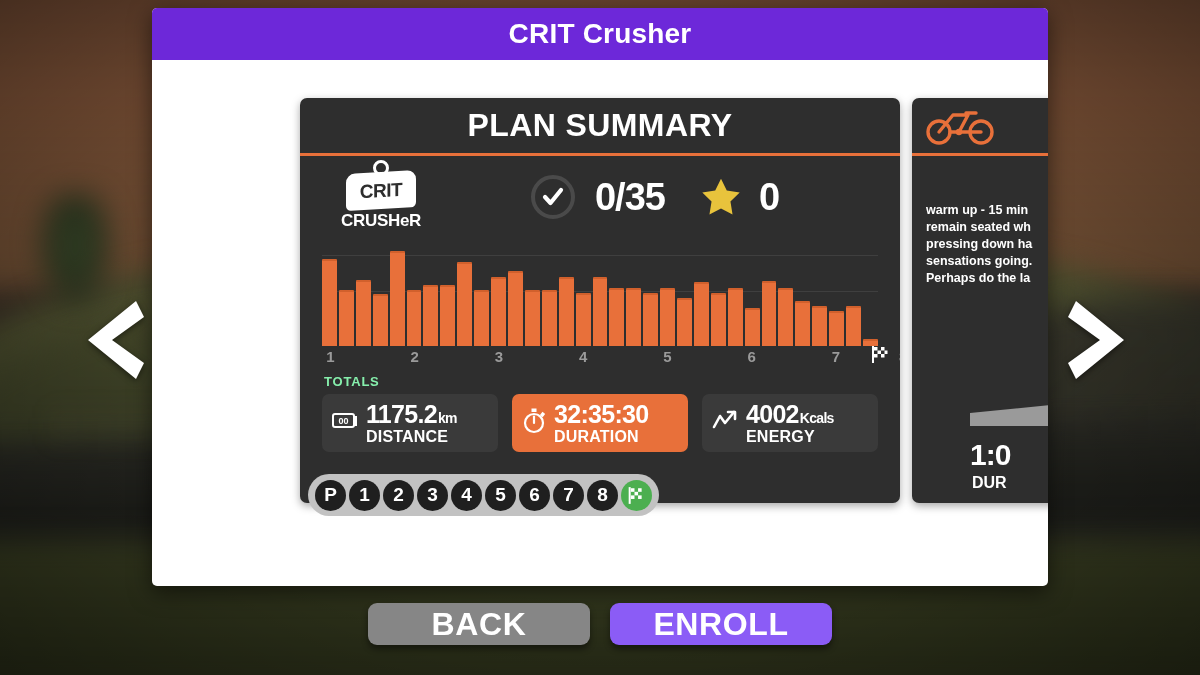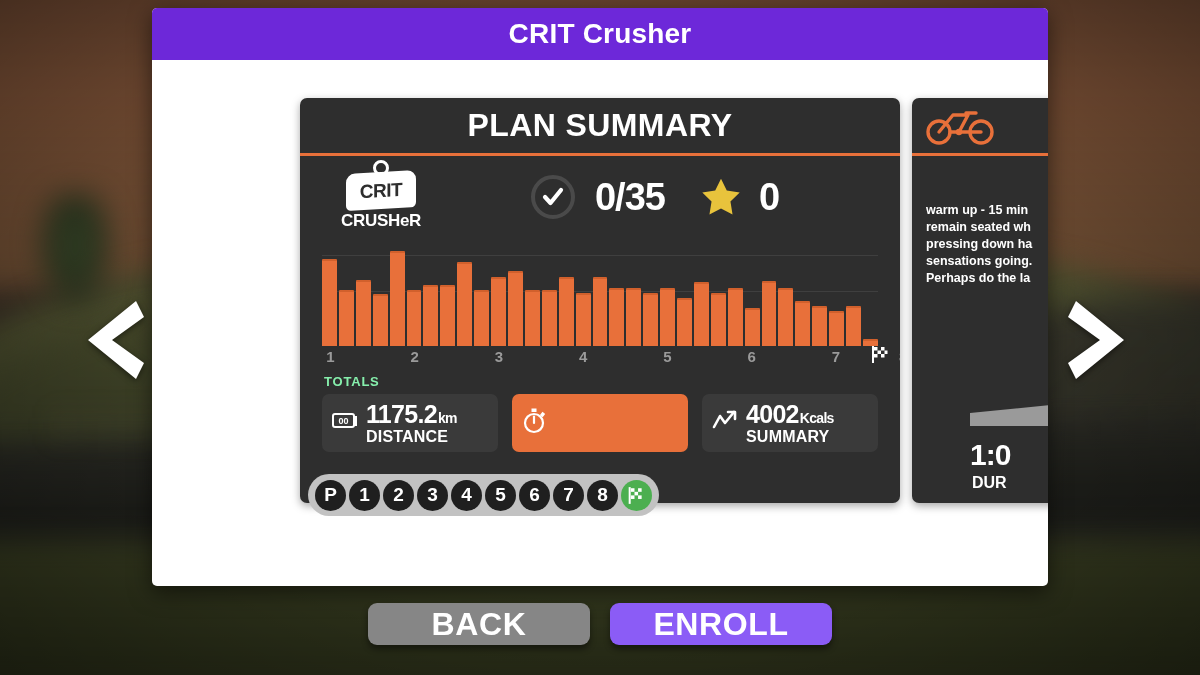--- a/index.html
+++ b/index.html
@@ -314,32 +314,38 @@
               <div class="tot-name">DISTANCE</div>
             </div>
           </div>
           <div class="tot-card accent">
             <span><svg width="24" height="26" viewBox="0 0 24 26">
                 <circle cx="12" cy="15" r="9" fill="none" stroke="#fff" stroke-width="2.2"></circle>
                 <path d="M12 15 L12 8.5" stroke="#fff" stroke-width="2.2" stroke-linecap="round"></path>
                 <rect x="9.5" y="0.5" width="5" height="3.5" fill="#fff"></rect>
                 <rect x="19" y="4" width="3.5" height="4" fill="#fff" transform="rotate(40 20 6)"></rect>
               </svg></span>
+            <div class="tot-text">
+              <div class="tot-value">
+                <span>32:35:30</span>
+              </div>
+              <div class="tot-name">DURATION</div>
+            </div>
           </div>
           <div class="tot-card">
             <span><svg width="26" height="22" viewBox="0 0 26 22">
                 <path d="M2 17 L8 6 L13 13 L22 2" stroke="#fff" stroke-width="2.6" fill="none" stroke-linecap="round" stroke-linejoin="round"></path>
                 <path d="M16 2 L23 2 L23 9" stroke="#fff" stroke-width="2.6" fill="none" stroke-linecap="round" stroke-linejoin="round"></path>
               </svg></span>
             <div class="tot-text">
               <div class="tot-value">
                 <span>4002</span>
                 <span class="tot-unit">Kcals</span>
               </div>
-              <div class="tot-name">SUMMARY</div>
+              <div class="tot-name">ENERGY</div>
             </div>
           </div>
         </div>
     </div>
 
     <div class="panel" id="panel-next">
       <div class="panel-header icon-header">
         <svg width="70" height="40" viewBox="0 0 70 40">
           <circle cx="13" cy="26" r="11" stroke="#e8703a" stroke-width="3.4" fill="none"></circle>
           <circle cx="55" cy="26" r="11" stroke="#e8703a" stroke-width="3.4" fill="none"></circle>

